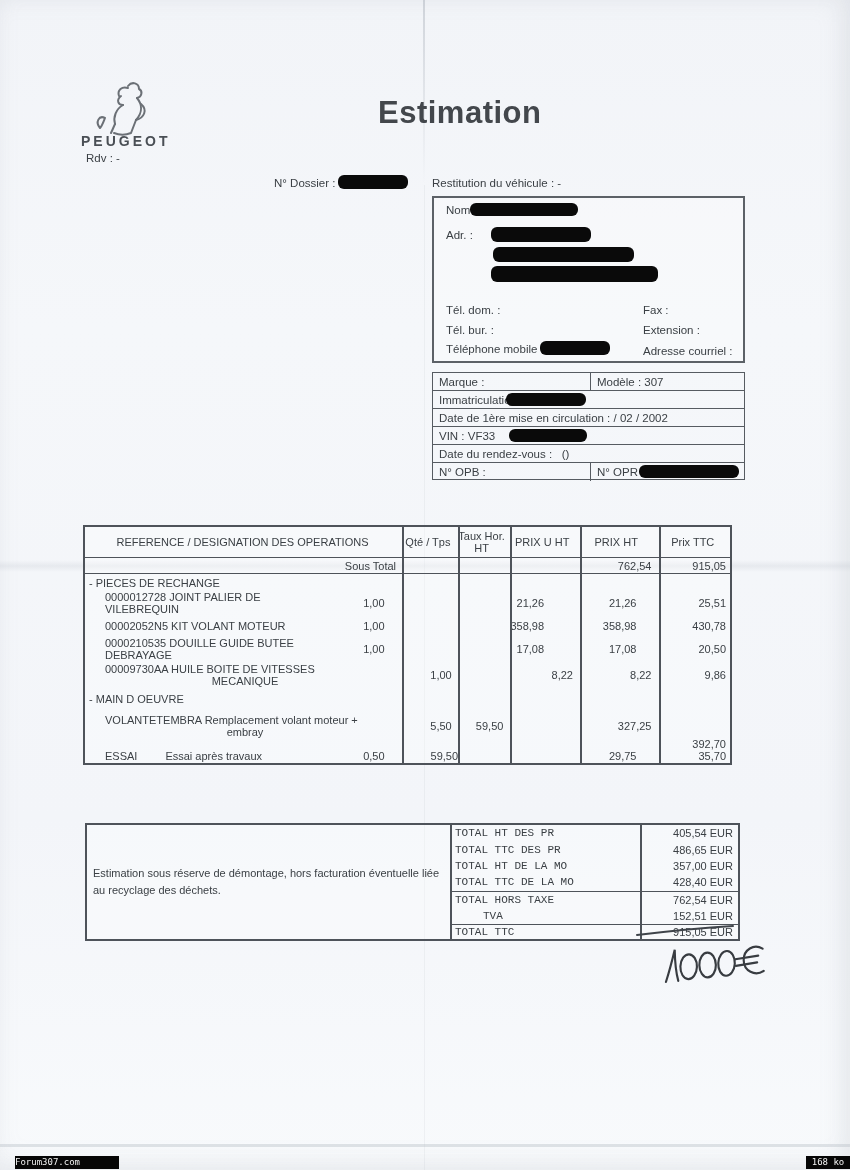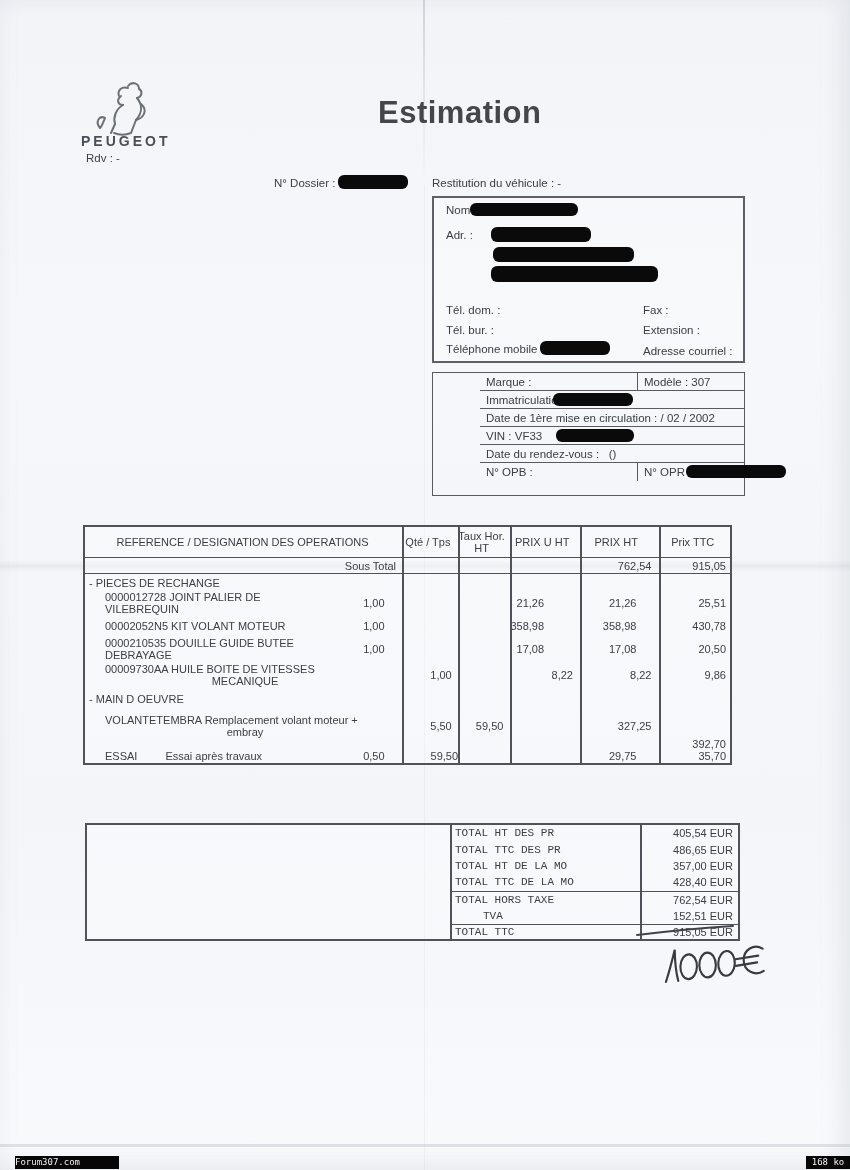--- a/index.html
+++ b/index.html
@@ -19,21 +19,21 @@
   
   .brand{left:81px;top:133px;font-size:14px;font-weight:bold;letter-spacing:3px;color:#4a4f55;}
   .rdv{left:86px;top:152px;font-size:11.5px;}
   .title{left:378px;top:95px;font-size:31px;font-weight:bold;letter-spacing:.5px;color:#43474c;}
   .dossier{left:274px;top:177px;font-size:11.5px;}
   .restit{left:432px;top:177px;font-size:11.5px;}
   
   .box{border:2px solid #5c6167;background:rgba(255,255,255,.25);}
   .custbox{left:432px;top:196px;width:313px;height:167px;}
   .recbox{left:85px;top:374px;width:310px;height:82px;}
-  .vehbox{left:432px;top:372px;width:313px;height:124px;border:1.5px solid #565b61;padding-left:47px;}
+  .vehbox{left:432px;top:372px;width:313px;height:108px;border:1.5px solid #565b61;}
   .veh-row{position:relative;height:18px;border-bottom:1.5px solid #565b61;display:flex;align-items:center;box-sizing:border-box;}
   .veh-row:last-child{border-bottom:none;}
   .veh-cell{padding-left:6px;font-size:11.5px;white-space:pre;}
   .veh-split{width:158px;border-right:1.5px solid #565b61;align-self:stretch;display:flex;align-items:center;box-sizing:border-box;}
   
   .optable{left:83px;top:525px;width:649px;height:240px;border:2px solid #4e535a;background:rgba(255,255,255,.3);}
   .ot-vline{position:absolute;top:0;bottom:0;width:1.5px;background:#4e535a;}
   .ot-header{display:flex;height:31px;border-bottom:1.5px solid #4e535a;box-sizing:border-box;}
   .ot-hcell{display:flex;align-items:center;justify-content:center;text-align:center;font-size:11px;line-height:12px;box-sizing:border-box;}
   .ot-subrow{display:flex;height:16px;border-bottom:1.5px solid #4e535a;box-sizing:border-box;font-size:11px;align-items:center;}
@@ -211,20 +211,24 @@
           <div class="num" style="width: 70px;"></div>
           <div class="num" style="width: 79px;">29,75</div>
           <div class="num" style="width: 75px;">35,70</div>
         </div>
       </div>
   </div>
 
   <div class="abs totbox">
     <div class="tot-vline" style="left:363px;"></div>
     <div class="tot-vline" style="left:553px;"></div>
+    <div class="tot-note">
+      <div>Estimation sous réserve de démontage, hors facturation éventuelle liée</div>
+      <div>au recyclage des déchets.</div>
+    </div>
     <div class="tot-rows" id="tot-rows">
         <div class="tot-row" style="height: 17px;">
           <div class="tot-label">TOTAL HT DES PR</div>
           <div class="tot-value">405,54 EUR</div>
         </div>
         <div class="tot-row" style="height: 17px;">
           <div class="tot-label">TOTAL TTC DES PR</div>
           <div class="tot-value">486,65 EUR</div>
         </div>
         <div class="tot-row" style="height: 17px;">

